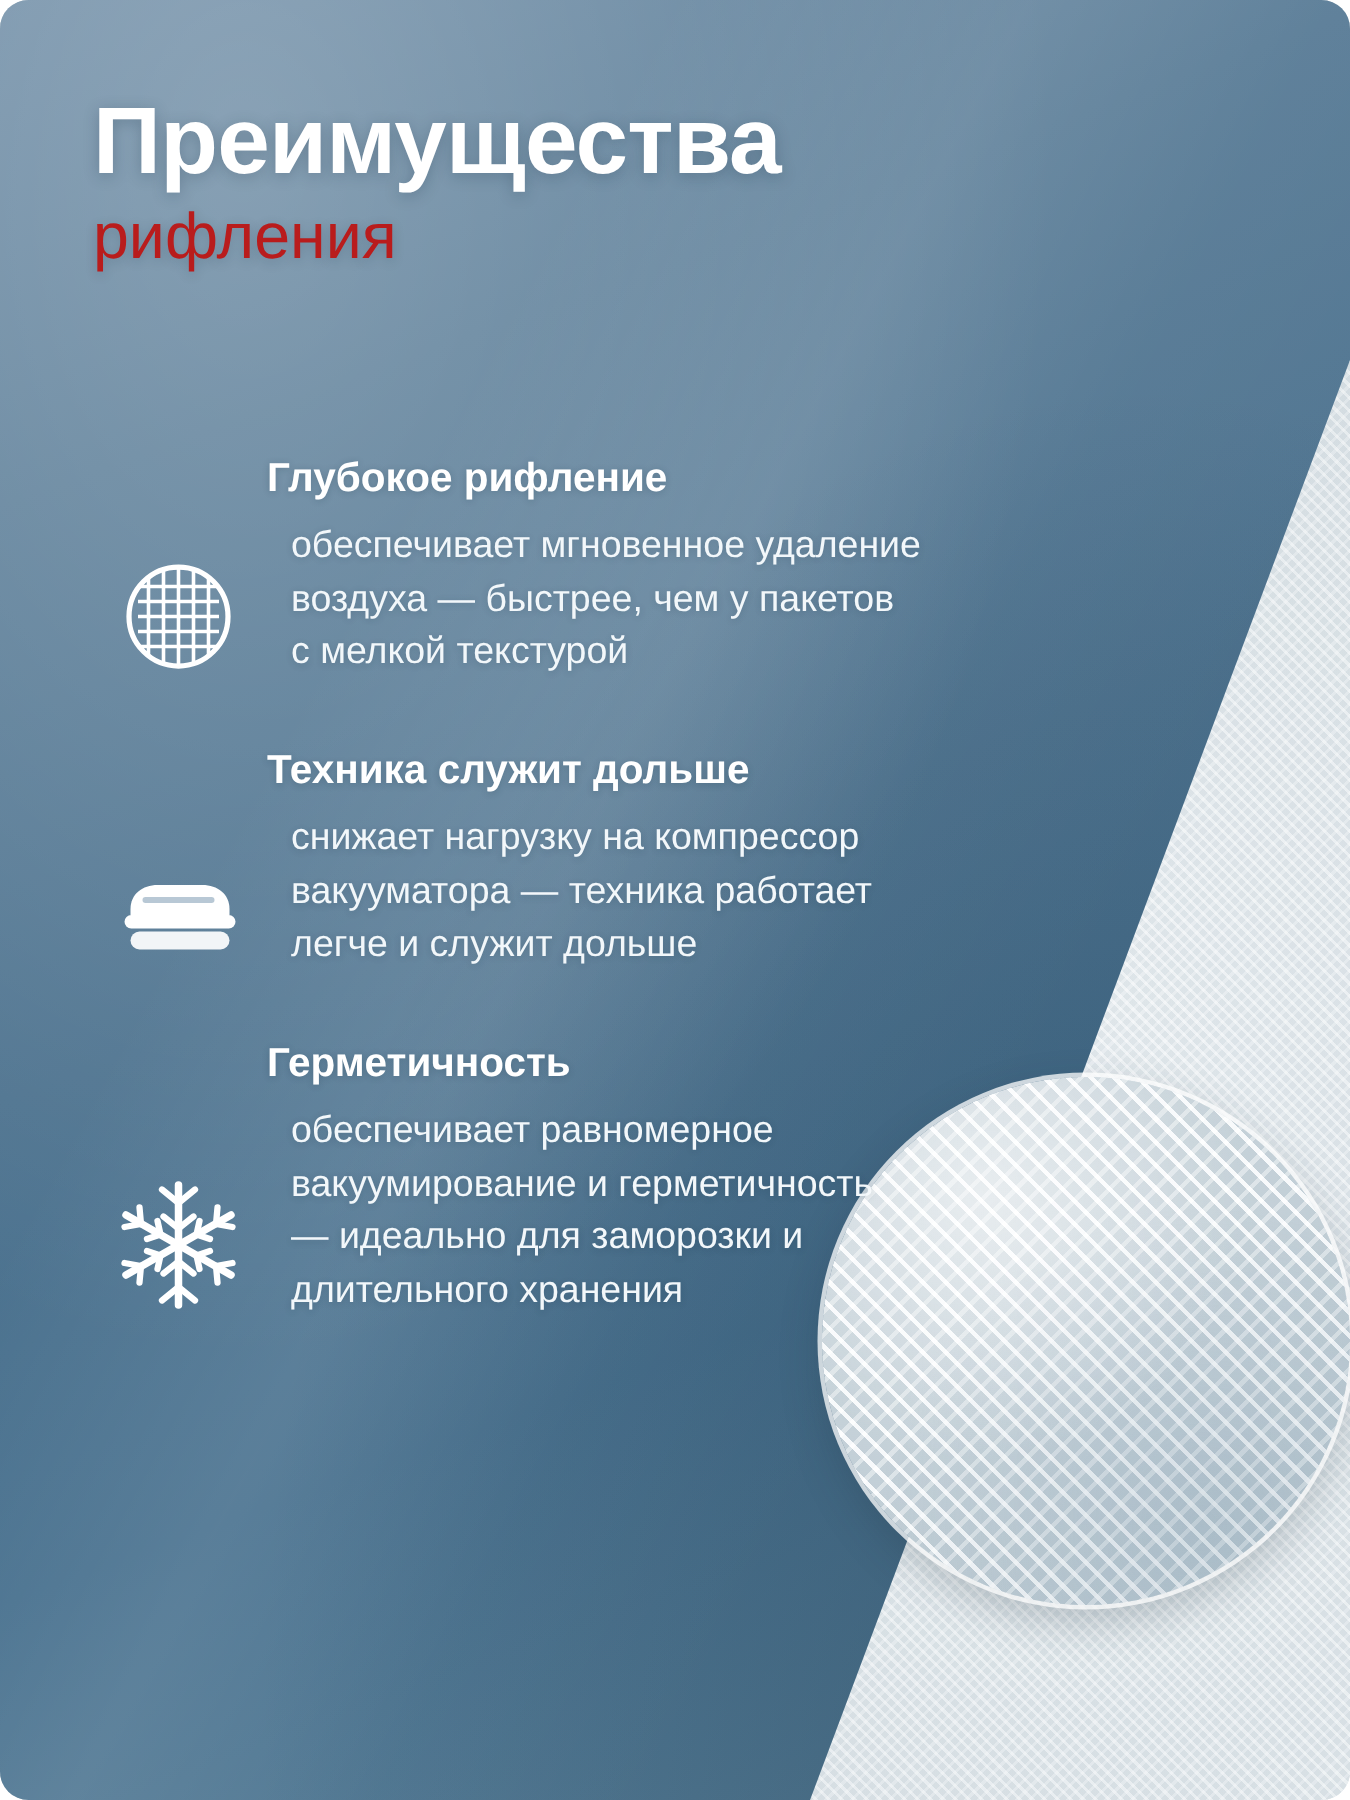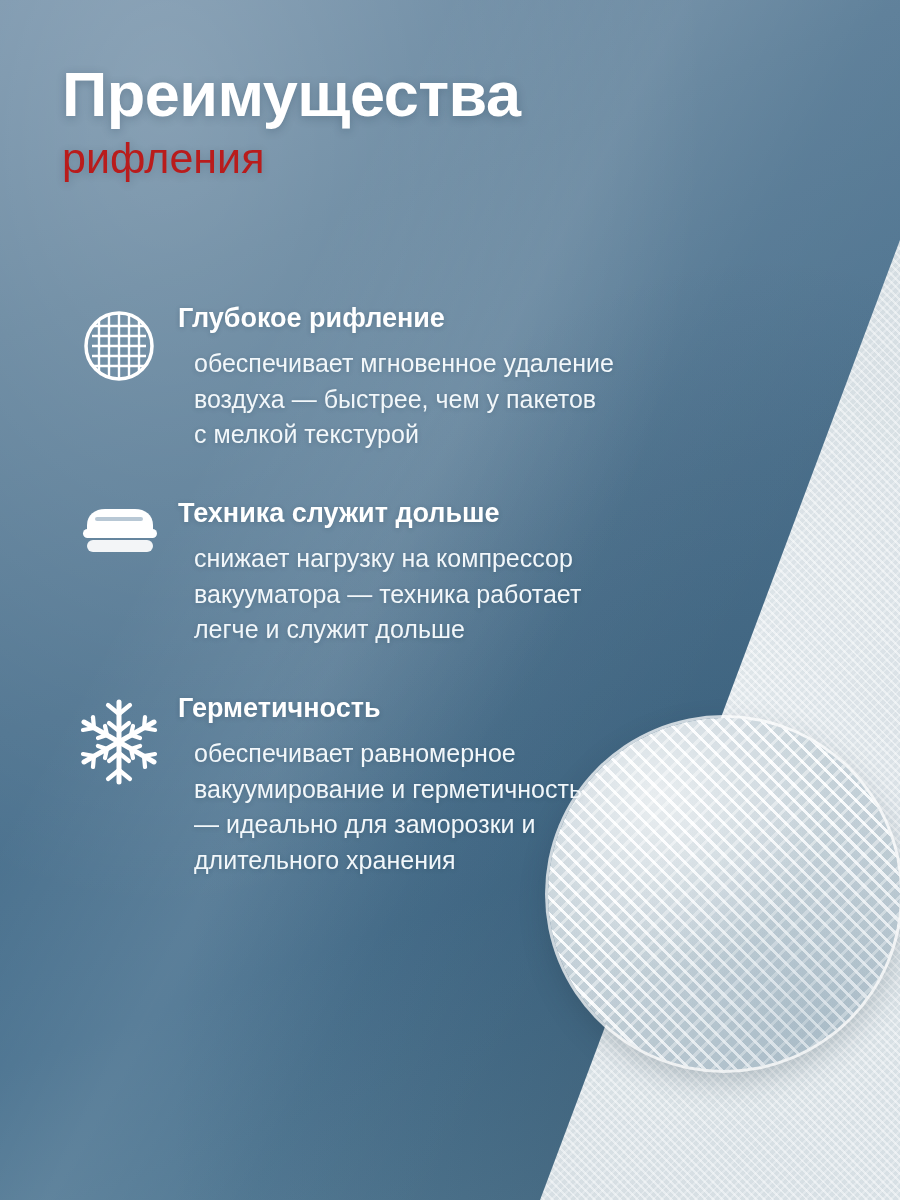--- a/index.html
+++ b/index.html
@@ -10,20 +10,21 @@
     overflow: hidden;
     font-family: "Liberation Sans", sans-serif;
   }
 
   .poster {
     position: relative;
     width: 900px;
     height: 1200px;
     overflow: hidden;
     background: #eef2f4;
+    border-radius: 19px;
   }
 
   
   .photo-bg {
     position: absolute;
     inset: 0;
     background:
       linear-gradient(125deg, rgba(236,240,243,0) 55%, rgba(228,234,238,1) 100%),
       radial-gradient(circle at 78% 62%, #f4f7f9 0%, #e3e9ec 40%, #d7dfe3 75%, #cfd8dd 100%);
   }
@@ -134,21 +135,21 @@
   
   .features {
     position: absolute;
     left: 60px;
     top: 300px;
     width: 620px;
   }
   .feature {
     position: relative;
     display: flex;
-    align-items: flex-start;
+    align-items: flex-end;
     margin-bottom: 42px;
   }
   .feature-icon {
     flex: 0 0 118px;
     display: flex;
     justify-content: center;
     padding-top: 4px;
   }
   .feature-text { flex: 1 1 auto; padding-top: 2px; }
   .feature-title {

